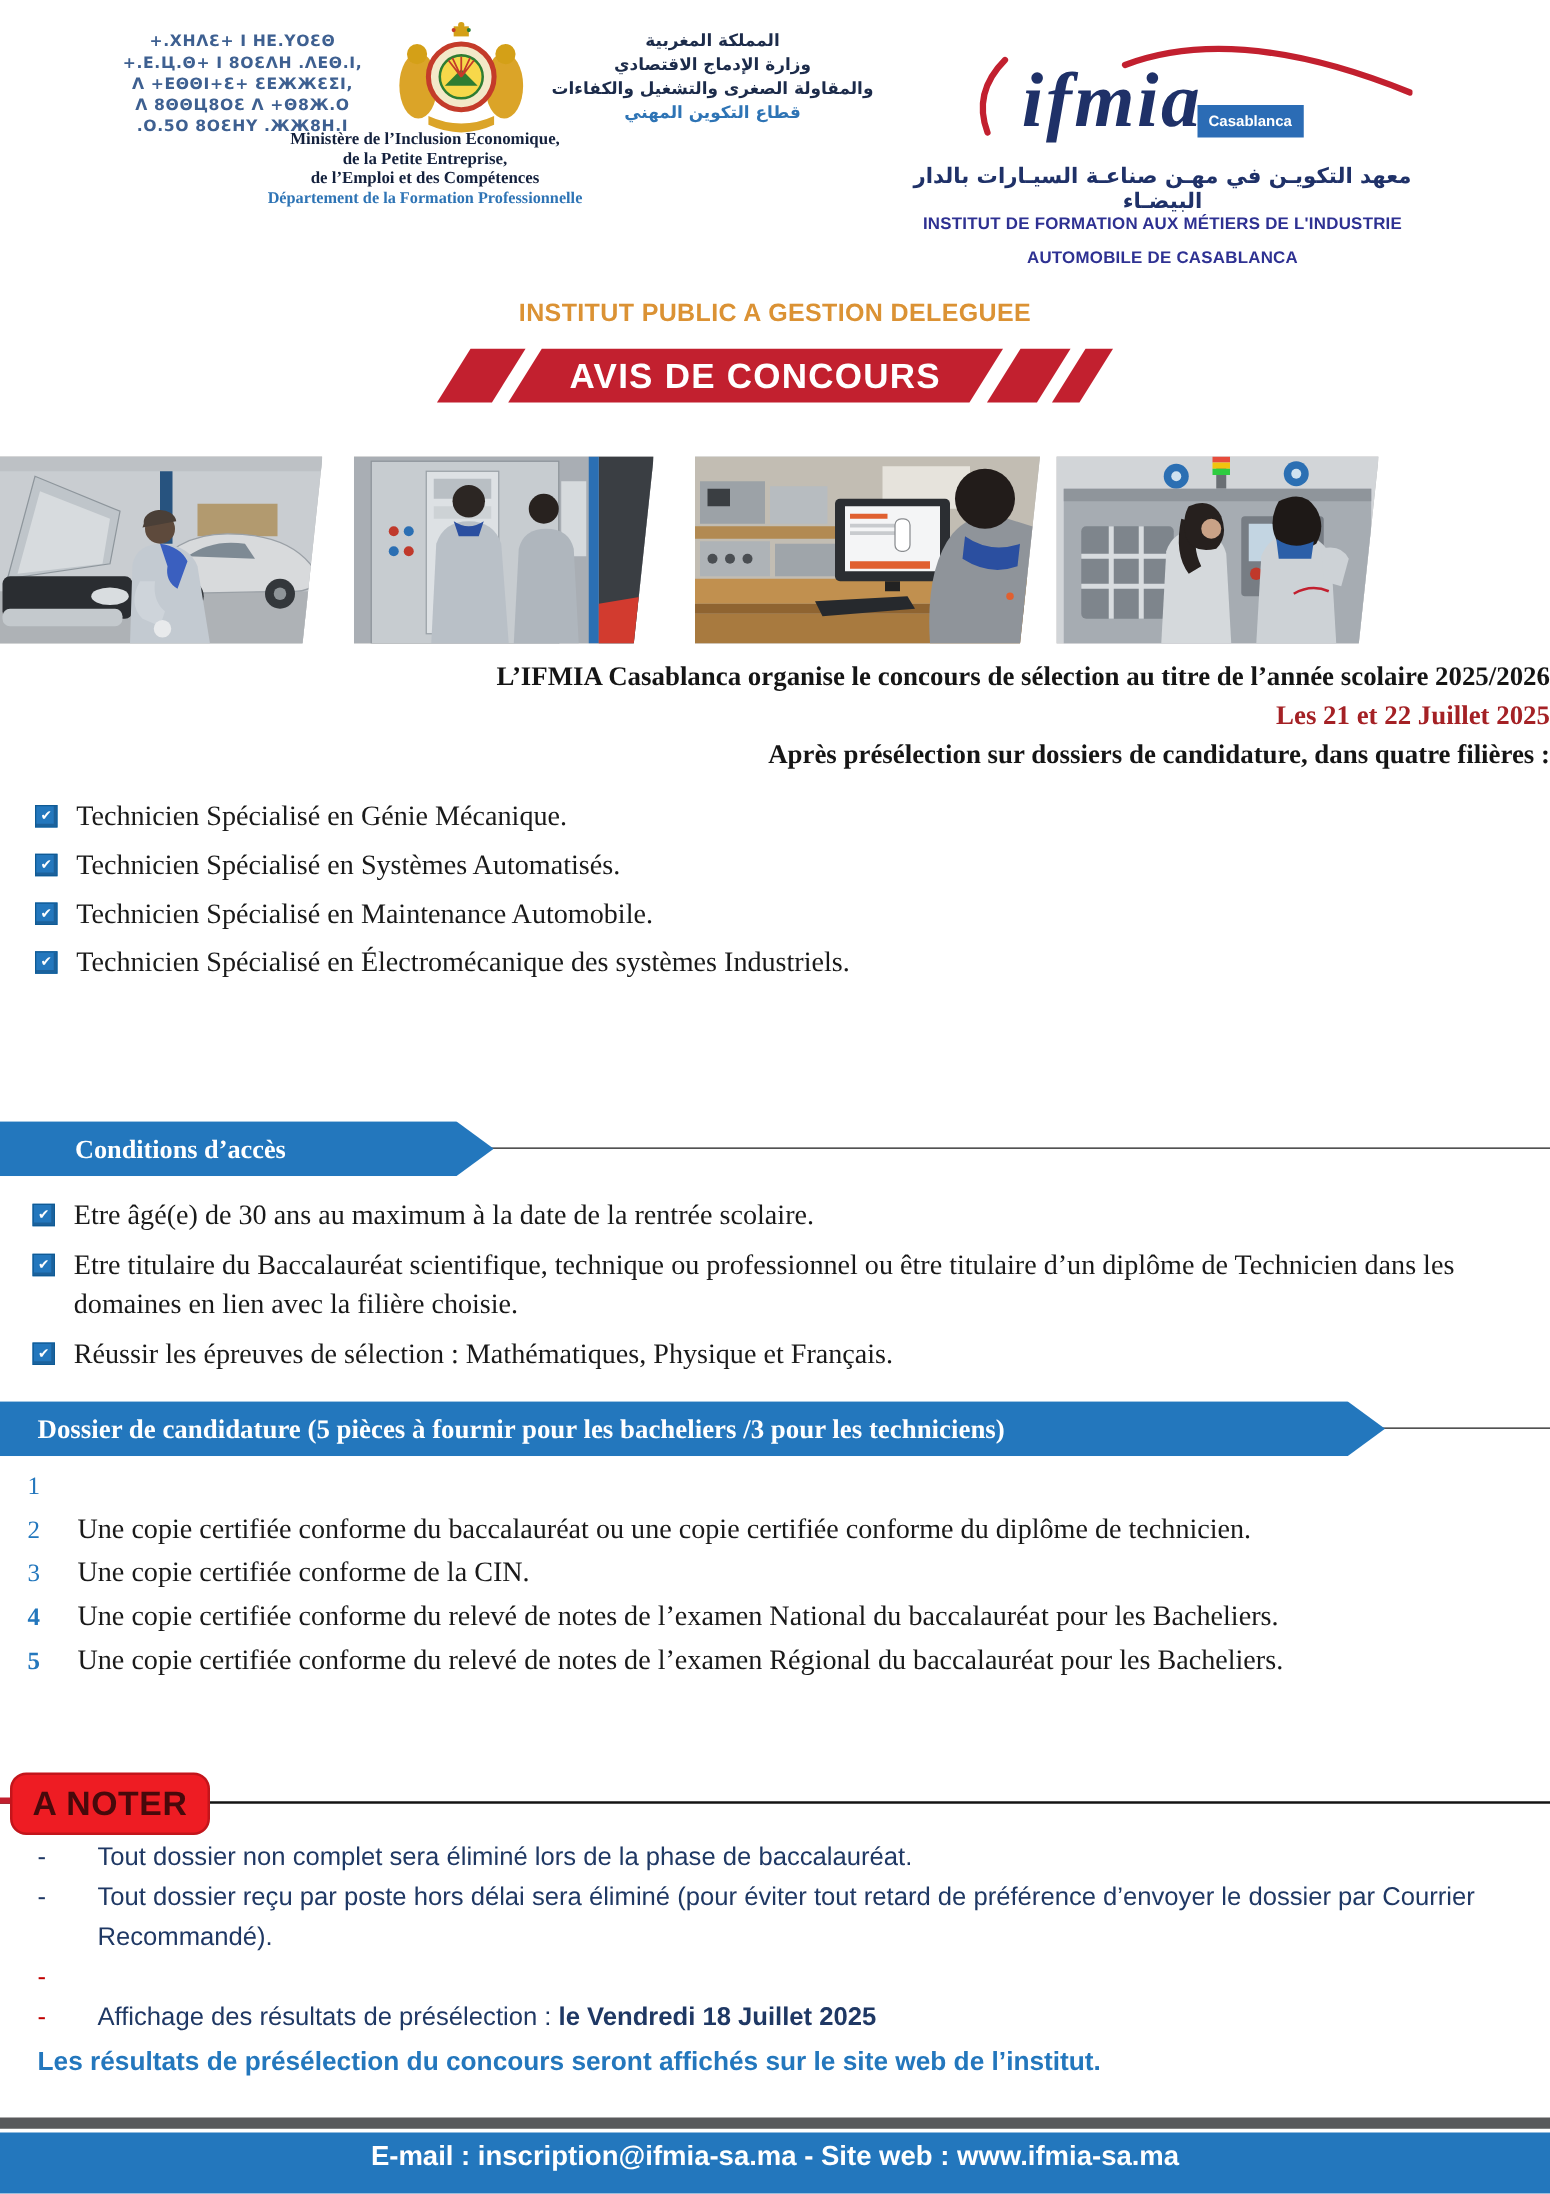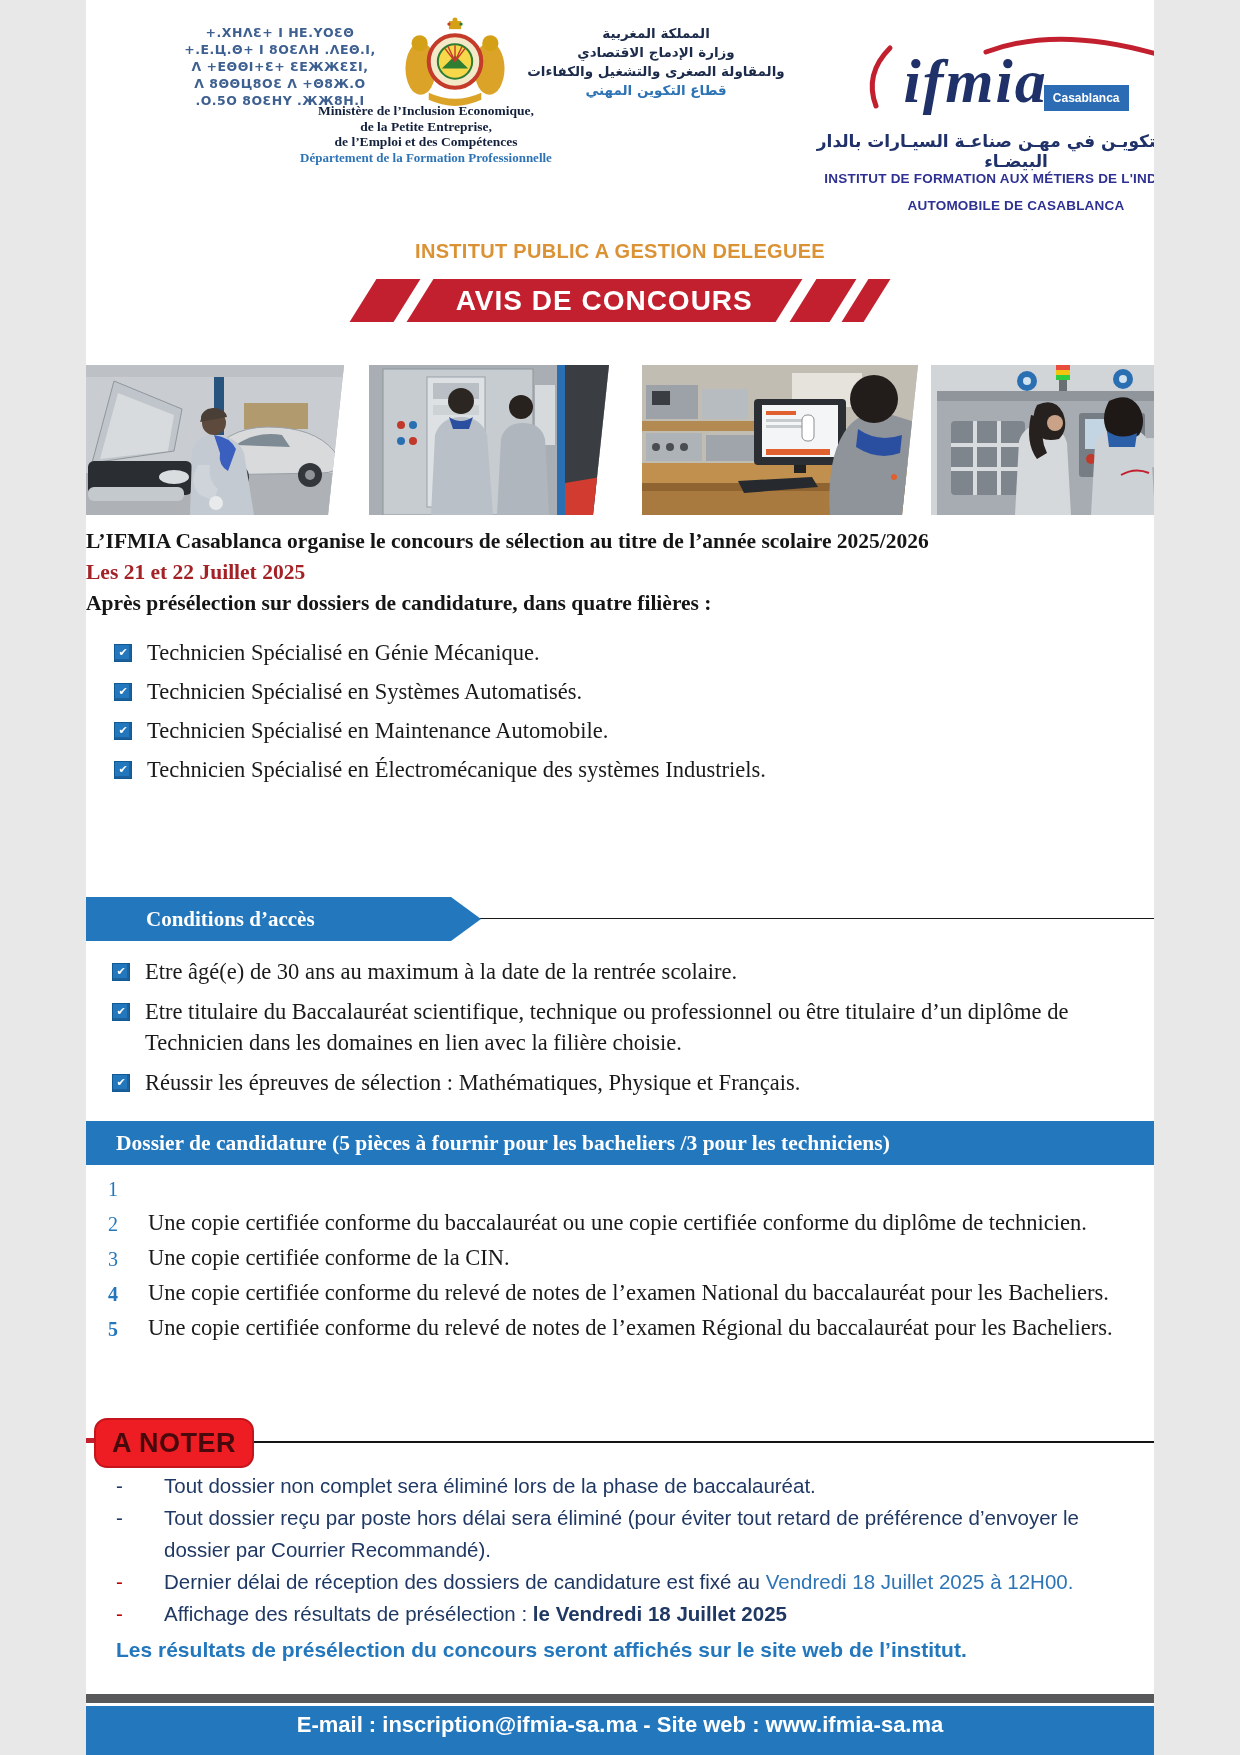--- a/index.html
+++ b/index.html
@@ -1,17 +1,17 @@
 <!DOCTYPE html>
 <html><head>
 <meta charset="utf-8">
 <style>
   html,body { margin:0; padding:0; background:#e8e8e8; }
   .page {
-    position:relative; width:1068px; height:1755px; margin:0 auto;
+    position:relative; width:1240px; height:1755px; margin:0 auto;
     background:#ffffff; overflow:hidden;
     font-family:"Liberation Serif", serif; color:#1a1a1a;
   }
   
   .tif {
     position:absolute; left:78px; top:24px; width:232px; text-align:center;
     font-family:"DejaVu Sans", sans-serif; font-weight:bold; font-size:12.5px;
     line-height:17px; color:#3E6091; letter-spacing:.5px;
   }
   .coa { position:absolute; left:314px; top:16px; width:110px; height:96px; }
@@ -80,21 +80,21 @@
     position:absolute; top:0; height:150px; overflow:hidden;
     clip-path:polygon(0 0,100% 0,calc(100% - 16px) 100%,0 100%); background:#bbb;
   }
   .photo svg { width:100%; height:100%; display:block; }
   #photo-1 { left:0;     width:258px; }
   #photo-2 { left:283px; width:240px; }
   #photo-3 { left:556px; width:276px; }
   #photo-4 { left:845px; width:258px; }
   
   .intro {
-    position:absolute; top:526px; left:0; width:100%; text-align:left;
+    position:absolute; top:526px; left:0; width:100%; text-align:right;
     font-weight:bold; font-size:21.5px; line-height:31px; color:#151515;
   }
   .intro .dates { color:#A42125; }
   
   .filieres { position:absolute; top:640px; left:28px; right:30px; }
   .fil-item {
     display:flex; align-items:center; gap:15px; margin-bottom:13px;
     font-size:22.5px; color:#1a1a1a;
   }
   .chk {
@@ -423,21 +423,20 @@
     <div class="note-item">
       <span class="note-dash">-</span>
       <span>Tout dossier non complet sera éliminé lors de la phase de baccalauréat.</span>
     </div>
     <div class="note-item">
       <span class="note-dash">-</span>
       <span>Tout dossier reçu par poste hors délai sera éliminé (pour éviter tout retard de préférence d’envoyer le dossier par Courrier Recommandé).</span>
     </div>
     <div class="note-item">
       <span class="note-dash red">-</span>
-      <span><span>Dernier délai de réception des dossiers de candidature est fixé au </span><span class="note-highlight">Vendredi 18 Juillet 2025 à 12H00.</span></span>
     </div>
     <div class="note-item">
       <span class="note-dash red">-</span>
       <span><span>Affichage des résultats de présélection : </span><span class="note-bold">le Vendredi 18 Juillet 2025</span></span>
     </div>
     <div class="notes-result">Les résultats de présélection du concours seront affichés sur le site web de l’institut.</div>
   </div>
 
   <div class="footer-gray"></div>
   <div class="footer-blue">

